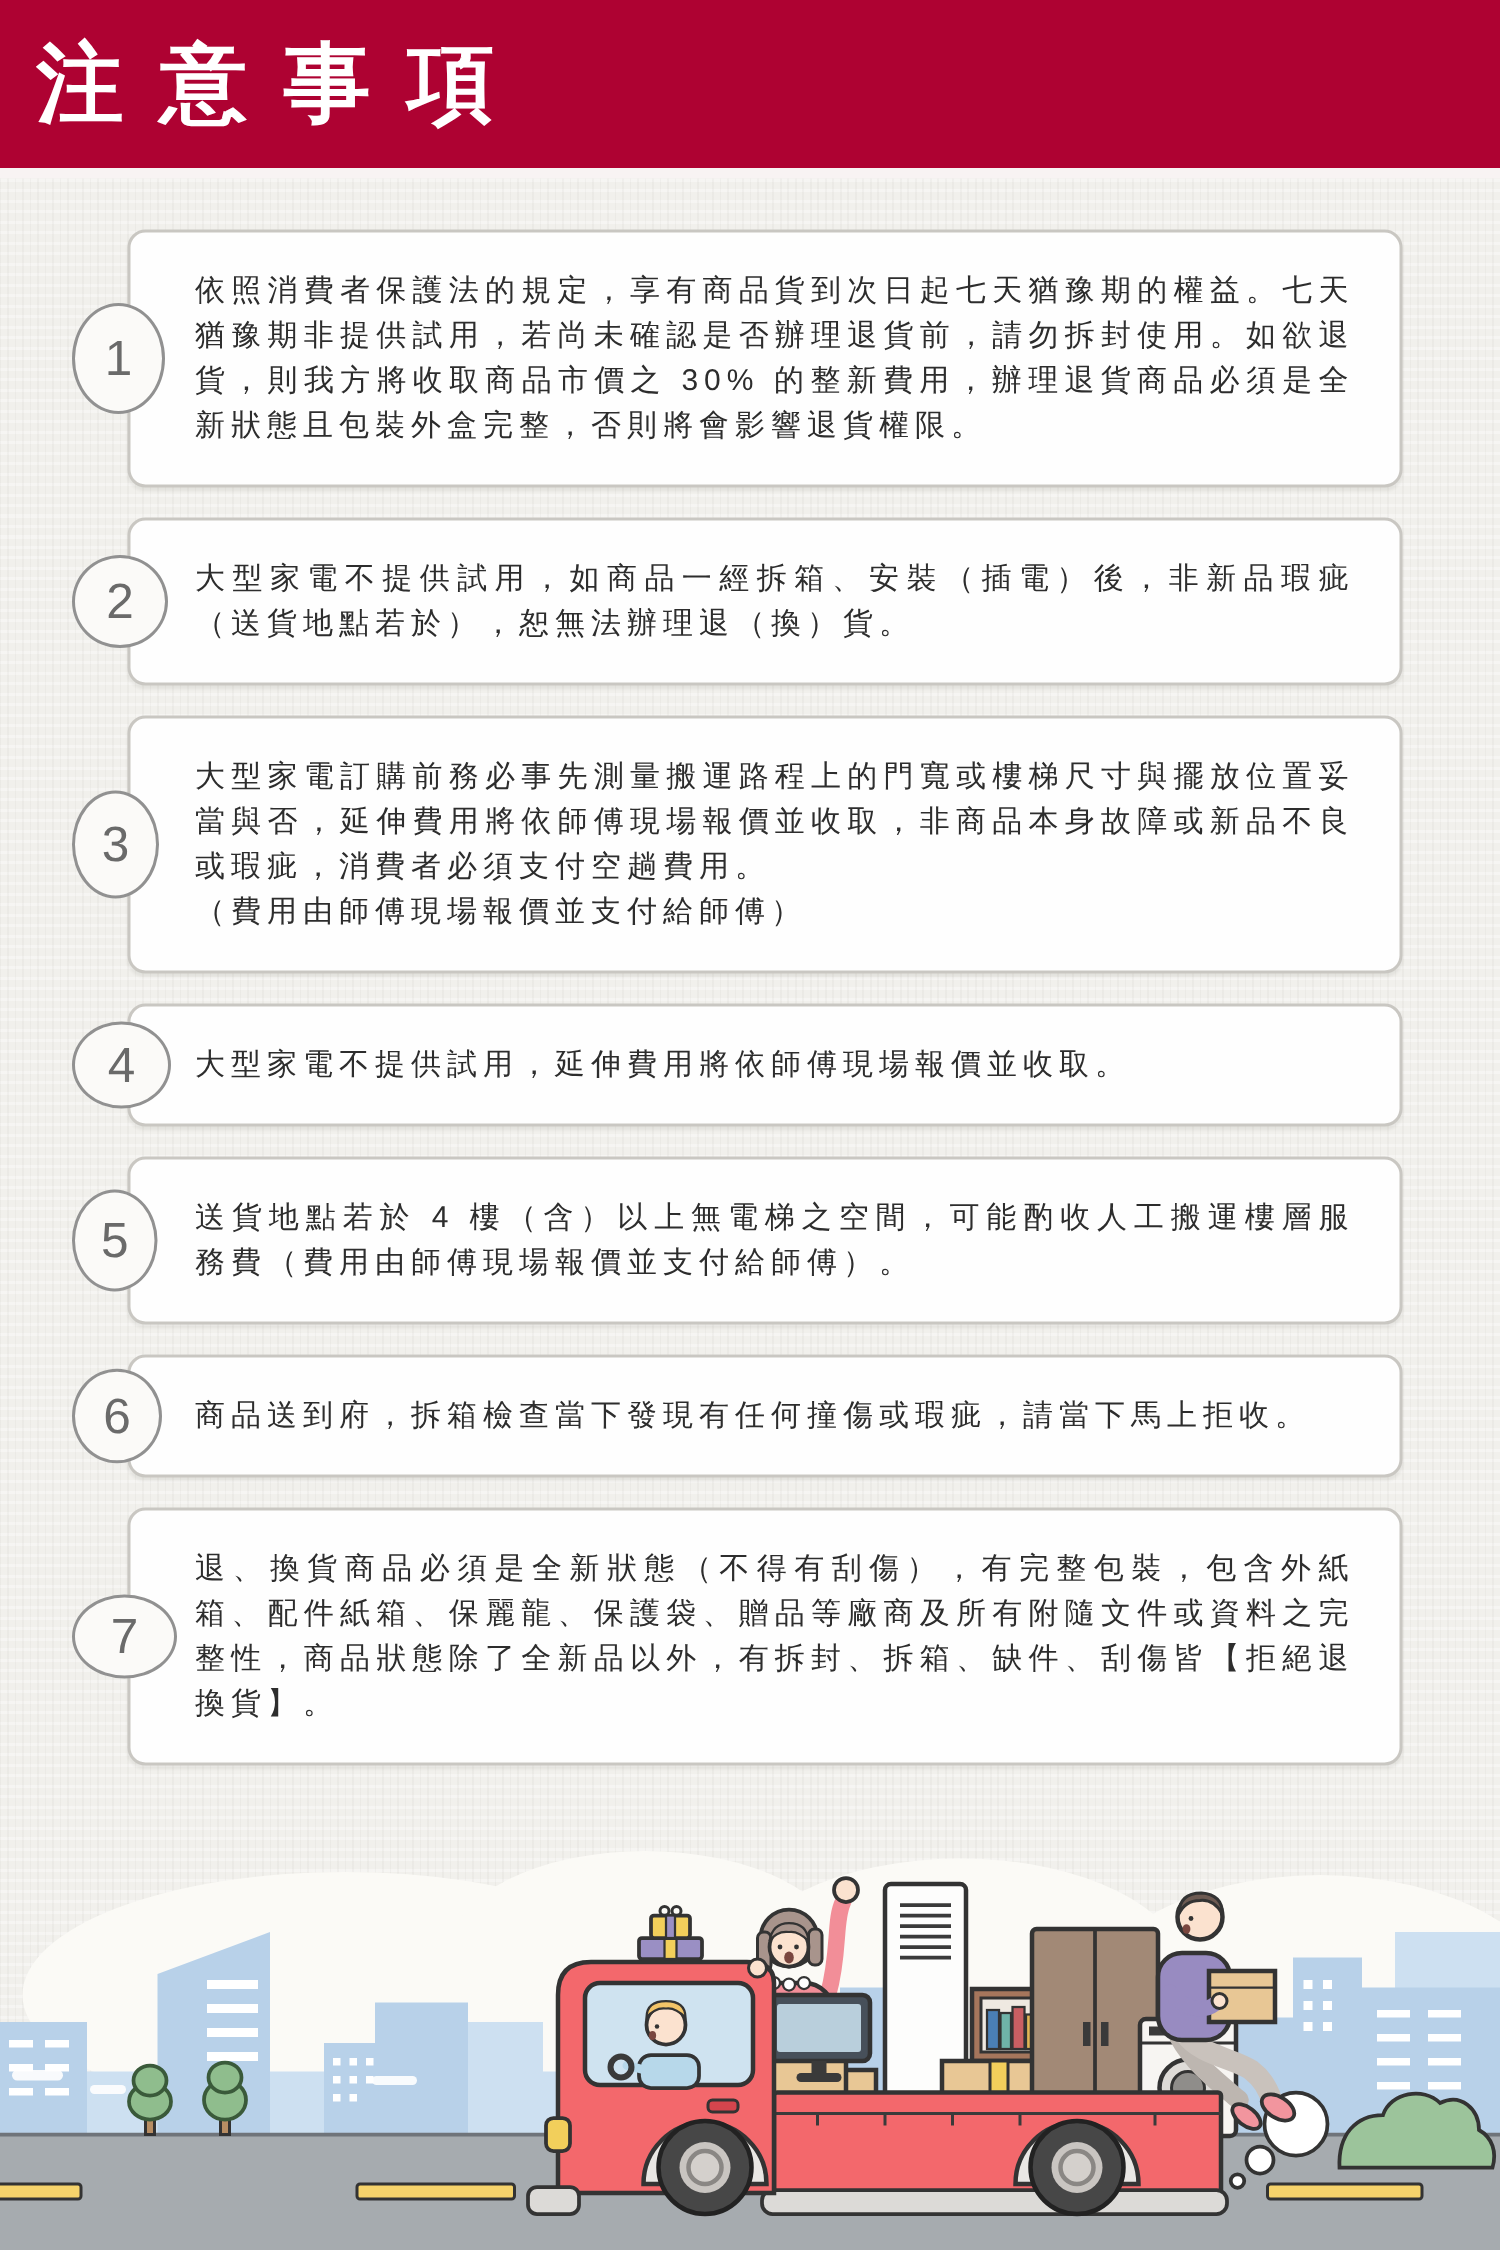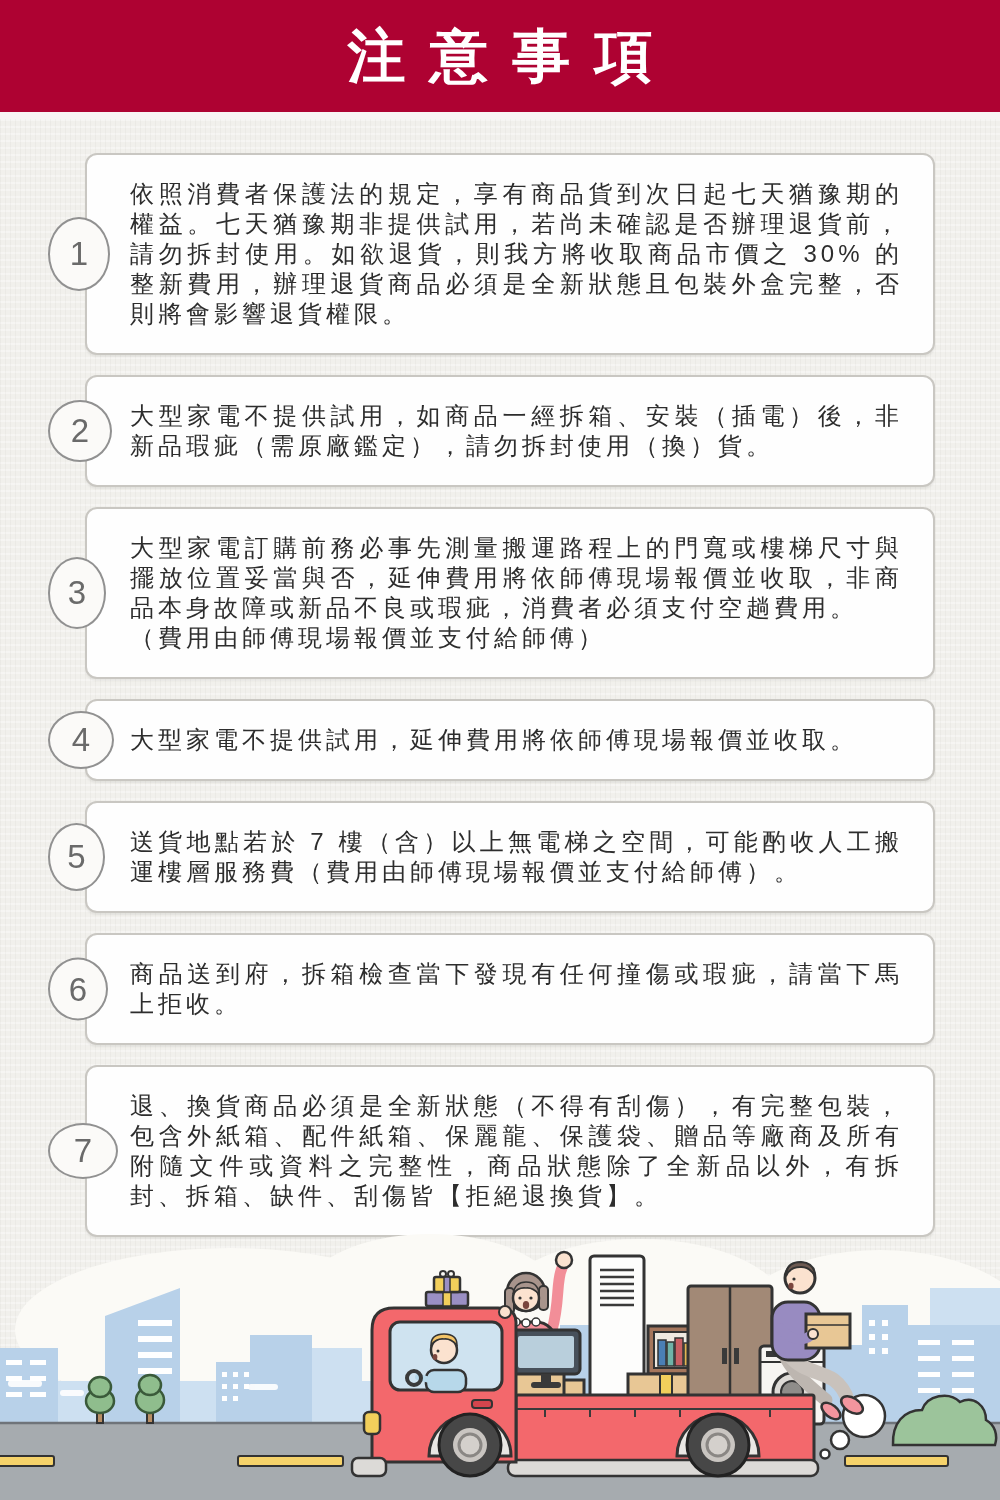--- a/index.html
+++ b/index.html
@@ -8,40 +8,40 @@
   .page {
     position:relative; width:1000px; height:1500px; overflow:hidden;
     background-color:#f1f0ec;
     background-image:
       repeating-linear-gradient(90deg, rgba(120,115,105,.05) 0 1px, transparent 1px 5px),
       repeating-linear-gradient(0deg, rgba(255,255,255,.35) 0 2px, transparent 2px 7px);
   }
   
   .header {
     position:relative; width:100%; height:112px; background:#ae0232;
-    display:flex; align-items:center; justify-content:center;
+    display:flex; align-items:center; justify-content:flex-start;
   }
   .header:after {
     content:""; position:absolute; left:0; right:0; top:112px; height:7px;
     background:#f8f3f3;
   }
   .page-title {
     color:#ffffff; font-size:58px; font-weight:900;
     letter-spacing:.42em; text-indent:.42em; line-height:1;
   }
   
   .notice-list { position:relative; margin-top:41px; }
   .notice-item { position:relative; margin:0 65px 20px 85px; }
   .notice-card {
     background:#fefefe; border:2px solid #c9c7c2; border-radius:12px;
     padding:24px 30px 24px 43px;
     box-shadow:0 2px 2px rgba(60,55,45,.07);
   }
   .notice-text {
-    font-size:24px; line-height:30px; letter-spacing:4px;
+    font-size:20px; line-height:30px; letter-spacing:4px;
     color:#2d2d2d; text-align:justify; white-space:pre-line;
   }
   .num-circle {
     position:absolute; top:50%; left:-37px; transform:translateY(-50%);
     width:62px; height:74px; background:#fbfaf8;
     border:2.5px solid #919191; border-radius:50%;
     display:flex; align-items:center; justify-content:center;
     font-size:33px; color:#6a6a6a; z-index:2;
   }
   
@@ -67,40 +67,40 @@
   <div class="notice-list">
     <div class="notice-item">
       <div class="num-circle">1</div>
       <div class="notice-card">
         <div class="notice-text">依照消費者保護法的規定，享有商品貨到次日起七天猶豫期的權益。七天猶豫期非提供試用，若尚未確認是否辦理退貨前，請勿拆封使用。如欲退貨，則我方將收取商品市價之 30% 的整新費用，辦理退貨商品必須是全新狀態且包裝外盒完整，否則將會影響退貨權限。</div>
       </div>
     </div>
     <div class="notice-item">
       <div class="num-circle">2</div>
       <div class="notice-card">
-        <div class="notice-text">大型家電不提供試用，如商品一經拆箱、安裝（插電）後，非新品瑕疵（需原廠鑑定），請勿拆封使用（換）貨。</div>
+        <div class="notice-text">大型家電不提供試用，如商品一經拆箱、安裝（插電）後，非新品瑕疵（送貨地點若於），恕無法辦理退（換）貨。</div>
       </div>
     </div>
     <div class="notice-item">
       <div class="num-circle">3</div>
       <div class="notice-card">
         <div class="notice-text">大型家電訂購前務必事先測量搬運路程上的門寬或樓梯尺寸與擺放位置妥當與否，延伸費用將依師傅現場報價並收取，非商品本身故障或新品不良或瑕疵，消費者必須支付空趟費用。
 （費用由師傅現場報價並支付給師傅）</div>
       </div>
     </div>
     <div class="notice-item">
       <div class="num-circle">4</div>
       <div class="notice-card">
         <div class="notice-text">大型家電不提供試用，延伸費用將依師傅現場報價並收取。</div>
       </div>
     </div>
     <div class="notice-item">
       <div class="num-circle">5</div>
       <div class="notice-card">
-        <div class="notice-text">送貨地點若於 7 樓（含）以上無電梯之空間，可能酌收人工搬運樓層服務費（費用由師傅現場報價並支付給師傅）。</div>
+        <div class="notice-text">送貨地點若於 4 樓（含）以上無電梯之空間，可能酌收人工搬運樓層服務費（費用由師傅現場報價並支付給師傅）。</div>
       </div>
     </div>
     <div class="notice-item">
       <div class="num-circle">6</div>
       <div class="notice-card">
         <div class="notice-text">商品送到府，拆箱檢查當下發現有任何撞傷或瑕疵，請當下馬上拒收。</div>
       </div>
     </div>
     <div class="notice-item">
       <div class="num-circle">7</div>

